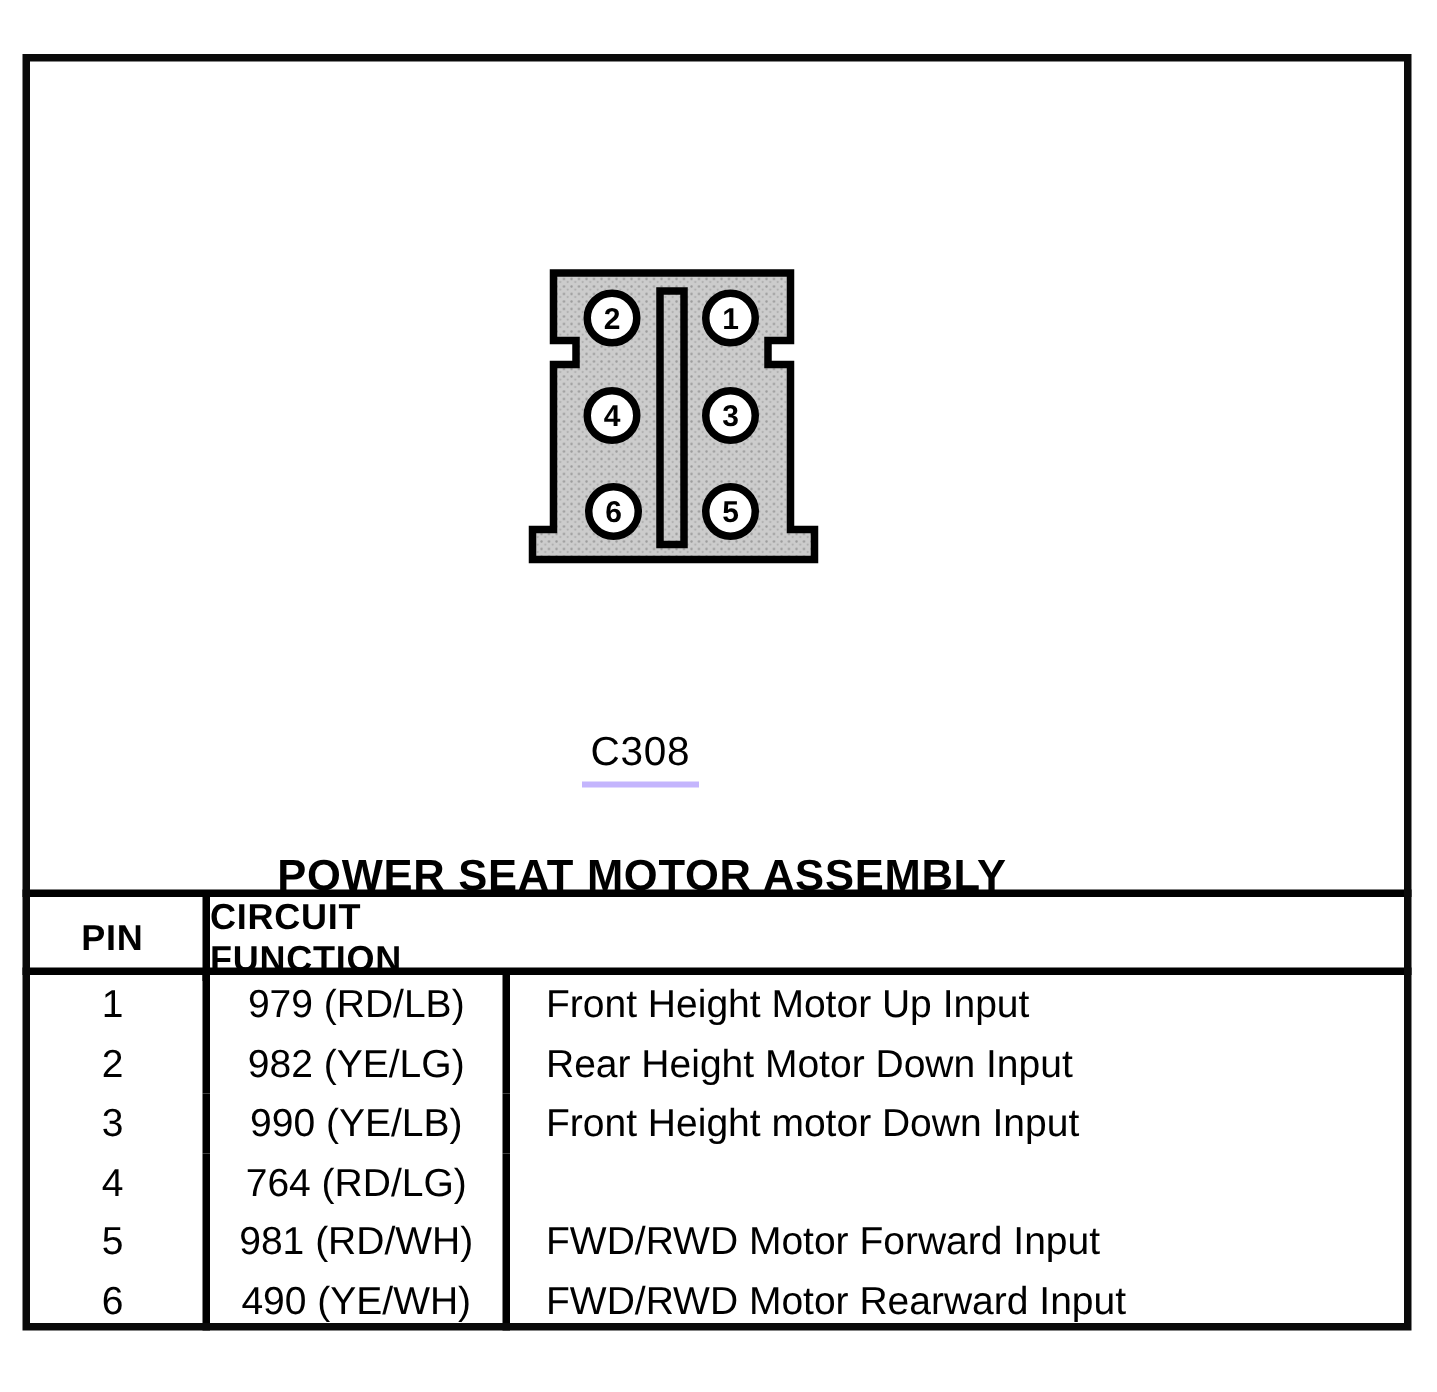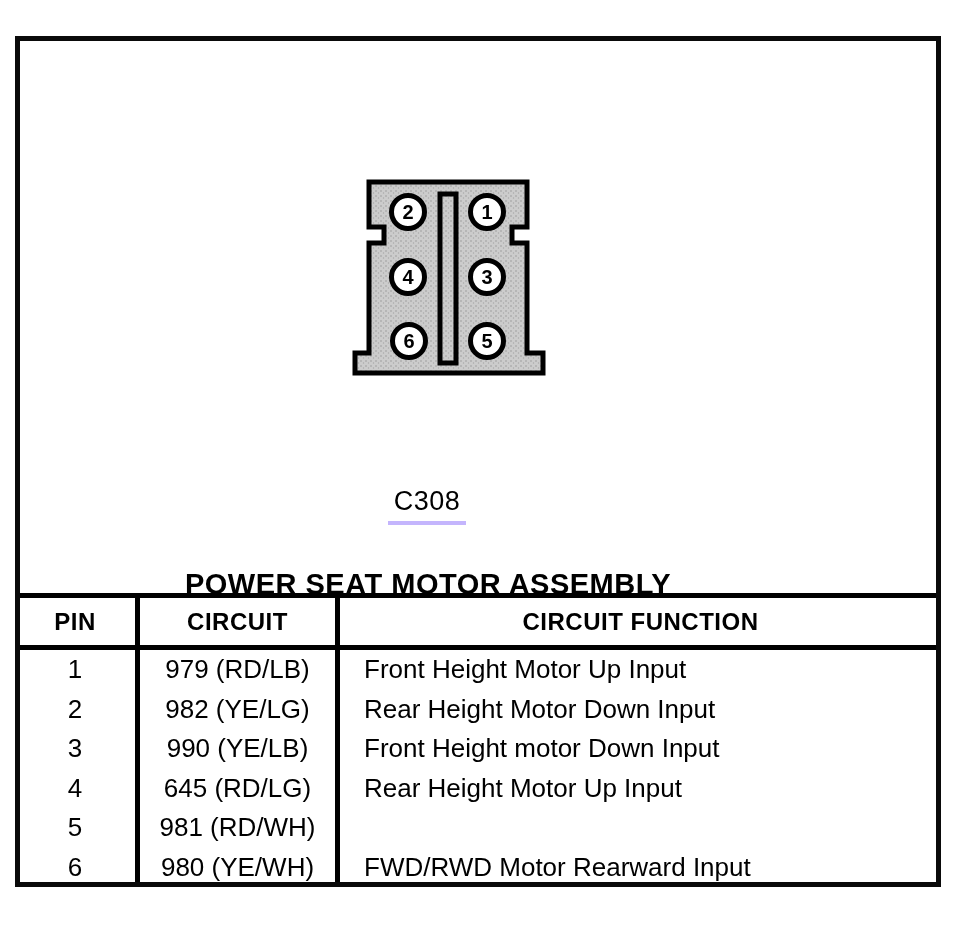--- a/index.html
+++ b/index.html
@@ -142,21 +142,20 @@
 
   <div class="title1-wrap">
     <span>C308</span>
   </div>
 
   <div class="title2">POWER SEAT MOTOR ASSEMBLY</div>
 
   <div class="pin-table">
     <div class="thead">
       <div class="cell sep">PIN</div>
-      <div class="cell sep">CIRCUIT</div>
       <div class="cell">CIRCUIT FUNCTION</div>
     </div>
     <div class="tbody">
 
       <div class="trow">
         <div class="cell sep c-pin">1</div>
         <div class="cell sep c-circuit">979 (RD/LB)</div>
         <div class="cell c-func">Front Height Motor Up Input</div>
       </div>
 
@@ -167,31 +166,31 @@
       </div>
 
       <div class="trow">
         <div class="cell sep c-pin">3</div>
         <div class="cell sep c-circuit">990 (YE/LB)</div>
         <div class="cell c-func">Front Height motor Down Input</div>
       </div>
 
       <div class="trow">
         <div class="cell sep c-pin">4</div>
-        <div class="cell sep c-circuit">645 (RD/LG)</div>
-        <div class="cell c-func">Rear Height Motor Up Input</div>
+        <div class="cell sep c-circuit">764 (RD/LG)</div>
       </div>
 
       <div class="trow">
         <div class="cell sep c-pin">5</div>
         <div class="cell sep c-circuit">981 (RD/WH)</div>
+        <div class="cell c-func">FWD/RWD Motor Forward Input</div>
       </div>
 
       <div class="trow">
         <div class="cell sep c-pin">6</div>
-        <div class="cell sep c-circuit">980 (YE/WH)</div>
+        <div class="cell sep c-circuit">490 (YE/WH)</div>
         <div class="cell c-func">FWD/RWD Motor Rearward Input</div>
       </div>
 
     </div>
   </div>
 
 </div>
 
 </body></html>

